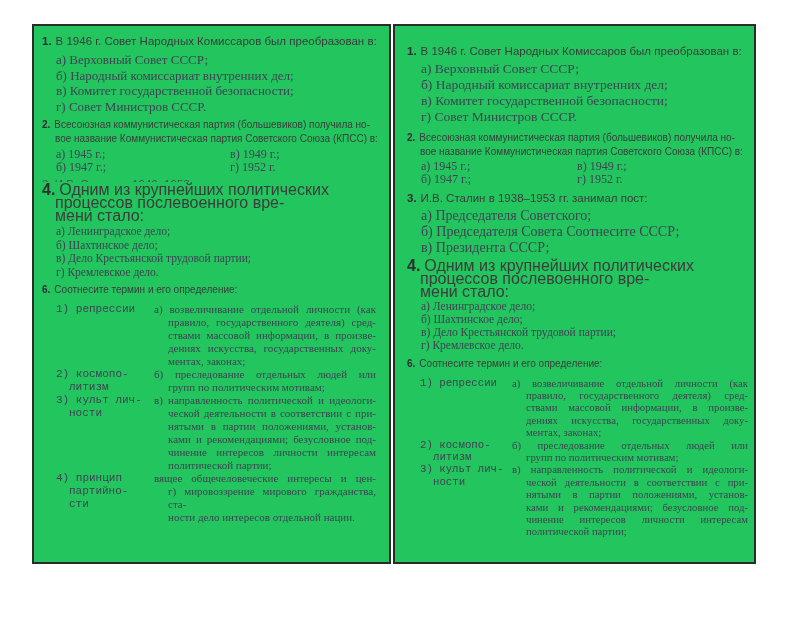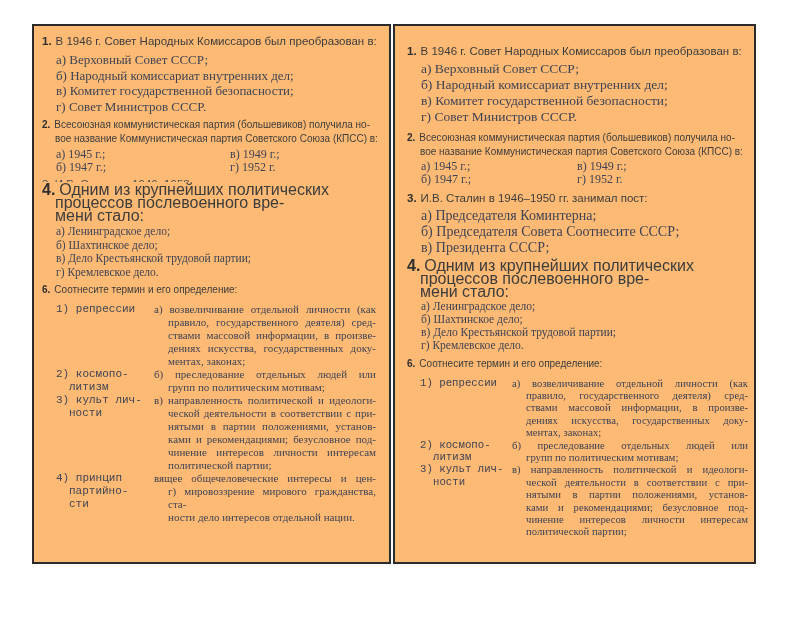--- a/index.html
+++ b/index.html
@@ -1,18 +1,18 @@
 <!DOCTYPE html>
 <html><head>
 <meta charset="utf-8">
 <style>
   html,body{margin:0;padding:0;}
   body{width:800px;height:618px;background:#ffffff;position:relative;overflow:hidden;
        font-family:"Liberation Sans",sans-serif;}
-  .panel{position:absolute;background:#fdba74;border:2px solid #2b2b2b;box-sizing:border-box;overflow:hidden;}
+  .panel{position:absolute;background:#22c55e;border:2px solid #2b2b2b;box-sizing:border-box;overflow:hidden;}
   #panel-left{left:32px;top:24px;width:359px;height:540px;padding:8px 4px 0 8px;}
   #panel-right{left:393px;top:24px;width:363px;height:540px;padding:18px 6px 0 12px;}
 
   .qhead{font-family:"Liberation Sans",sans-serif;color:#3c3c3c;padding-left:13px;text-indent:-13px;}
   .qhead .qtext{white-space:pre-line;}
   .qnum{font-weight:bold;color:#2f2f2f;margin-right:4px;}
   .h-lg{font-size:11.5px;line-height:15px;}
   .h-sm{font-size:10px;line-height:13.5px;}
   .h-sm4{font-size:16px;line-height:13px;}
 
@@ -176,24 +176,24 @@
       </div>
       <div class="yrow">
         <span>б) 1947 г.;</span>
         <span>г) 1952 г.</span>
       </div>
     </div>
   </div>
 
   <div>
     <div class="qhead h-lg mtq3R">
-      <span class="qnum">3.</span><span class="qtext">И.В. Сталин в 1946–1950 гг. занимал пост:</span>
+      <span class="qnum">3.</span><span class="qtext">И.В. Сталин в 1938–1953 гг. занимал пост:</span>
     </div>
     <div class="opts oR3">
-      <div>а) Председателя Коминтерна;</div>
+      <div>а) Председателя Советского;</div>
       <div>б) Председателя Совета Соотнесите СССР;</div>
       <div>в) Президента СССР;</div>
     </div>
   </div>
 
   <div>
     <div class="qhead h-sm4 mtq4R">
       <span class="qnum">4.</span><span class="qtext">Одним из крупнейших политических процессов послевоенного вре-
 мени стало:</span>
     </div>

